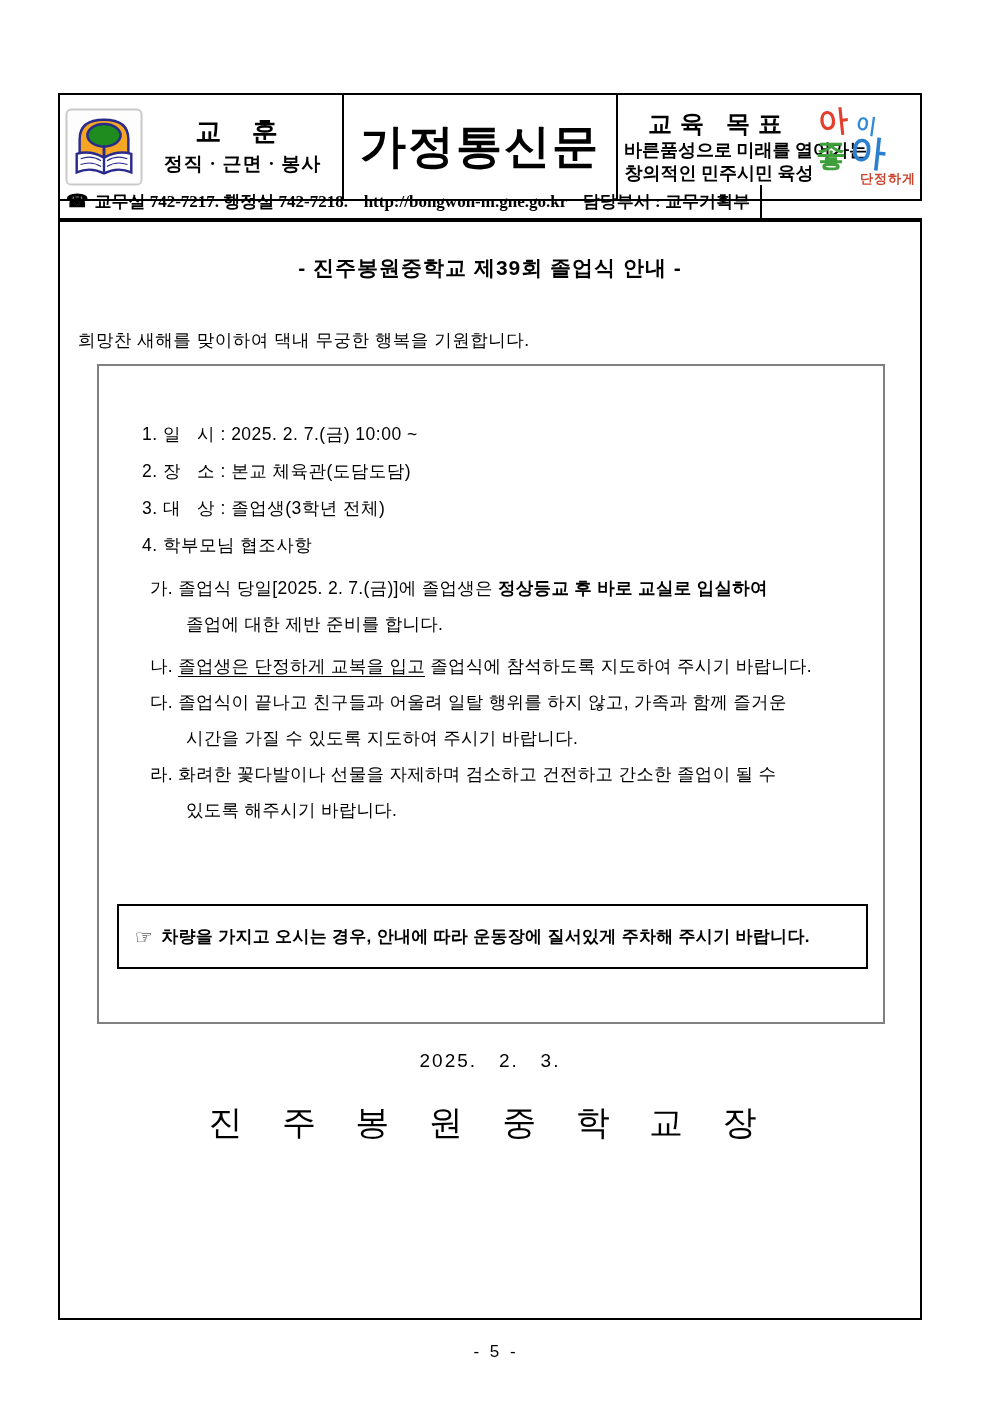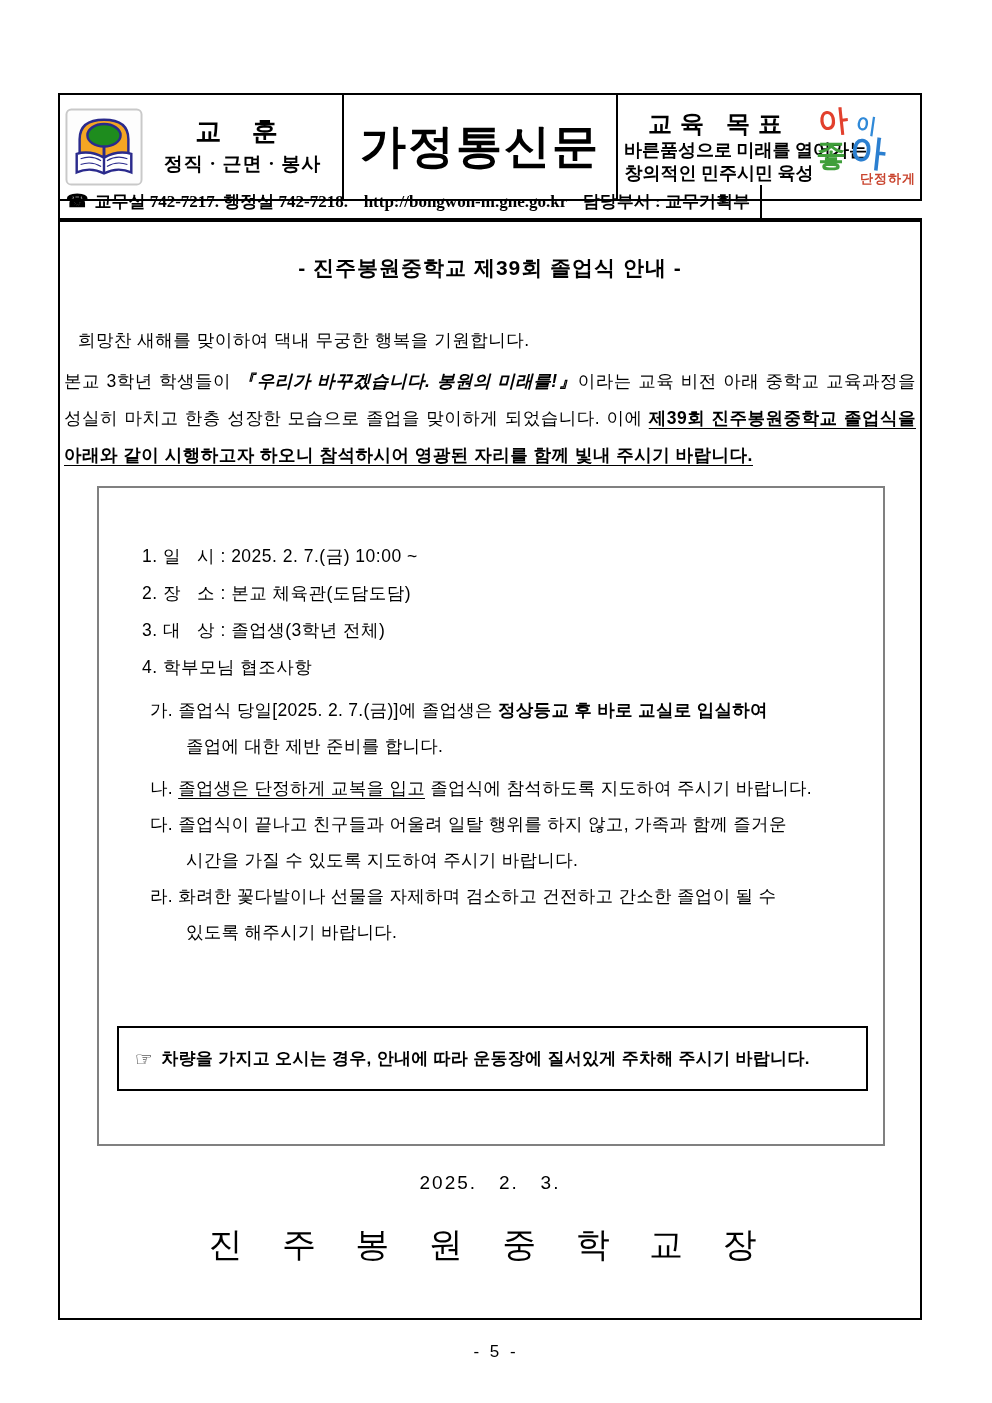--- a/index.html
+++ b/index.html
@@ -155,21 +155,20 @@
   <span>http://bongwon-m.gne.go.kr</span>
   <span>담당부서 : 교무기획부</span>
 </div>
 
 <div class="main-box">
 
   <div class="notice-title">- 진주봉원중학교 제39회 졸업식 안내 -</div>
 
   <div class="greeting">희망찬 새해를 맞이하여 댁내 무궁한 행복을 기원합니다.</div>
 
-  <div class="intro-para"><span>본교 3학년 학생들이 </span><span class="vision-quote">『우리가 바꾸겠습니다. 봉원의 미래를!』</span><span>이라는 교육 비전 아래 중학교 교육과정을 성실히 마치고 한층 성장한 모습으로 졸업을 맞이하게 되었습니다. 이에 </span><span class="emphasis">제39회 진주봉원중학교 졸업식을 아래와 같이 시행하고자 하오니 참석하시어 영광된 자리를 함께 빛내 주시기 바랍니다. </span></div>
 
   <div class="detail-box">
     <div class="info-item">1. 일   시 : 2025. 2. 7.(금) 10:00 ~</div>
     <div class="info-item">2. 장   소 : 본교 체육관(도담도담)</div>
     <div class="info-item">3. 대   상 : 졸업생(3학년 전체)</div>
     <div class="info-item">4. 학부모님 협조사항</div>
 
     <div class="coop-list">
       <div class="coop-line"><span>가. </span><span>졸업식 당일[2025. 2. 7.(금)]에 졸업생은 </span><span class="bold">정상등교 후 바로 교실로 입실하여</span></div>
       <div class="coop-line coop-cont">졸업에 대한 제반 준비를 합니다.</div>

